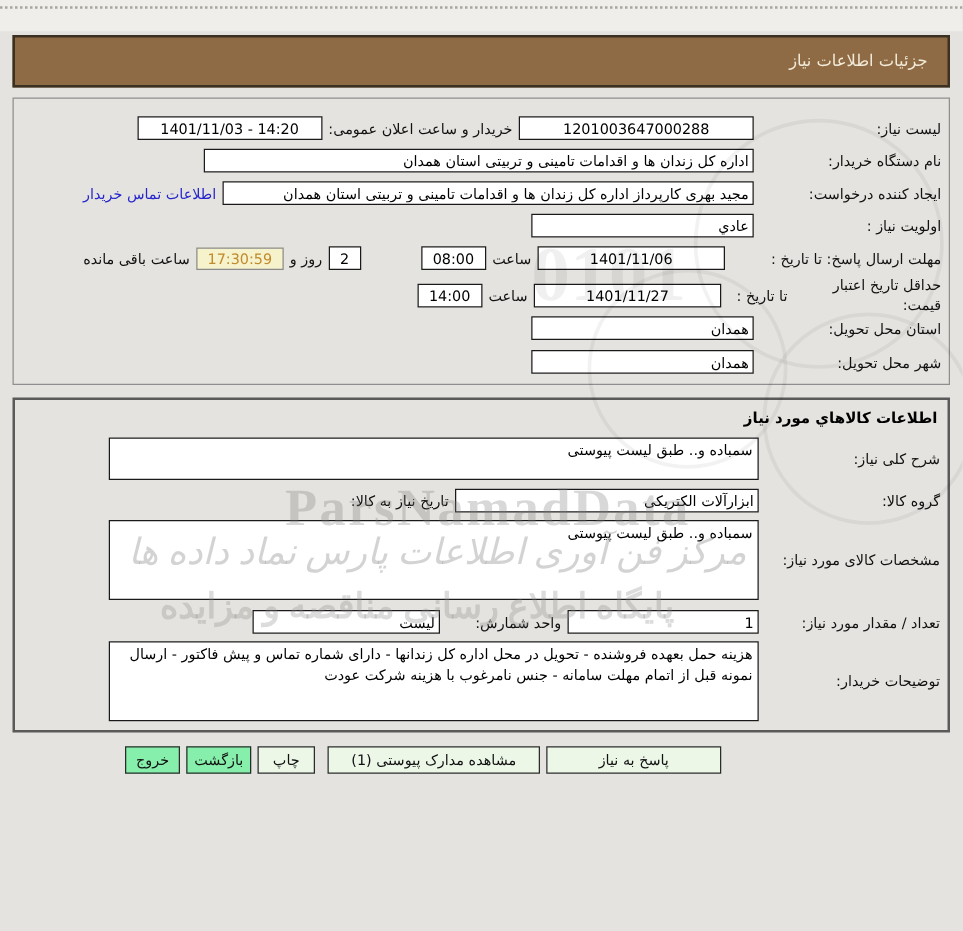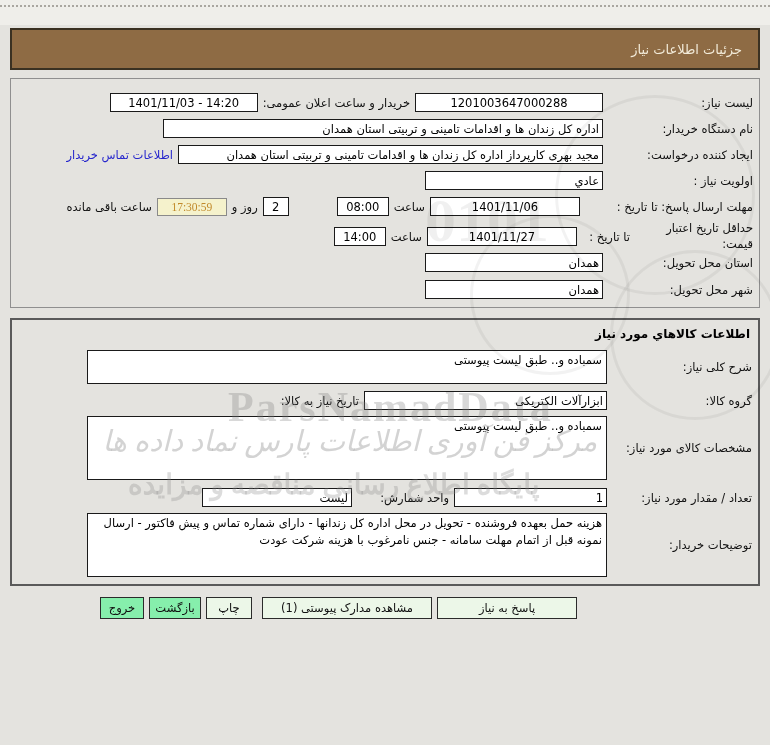--- a/index.html
+++ b/index.html
@@ -38,21 +38,21 @@
   }
   .num { direction:ltr; text-align:center; }
   .rtxt { direction:rtl; text-align:right; }
 
   textarea.input { resize:none; padding:1px 4px; line-height:1.45; overflow:hidden; }
 
   .cd {
     width:70px; height:18px; flex:none;
     background:#f5f2cc; border:1px solid #8a8a8a;
     color:#c18a2b; font-size:11.5px; line-height:16px;
-    text-align:center; direction:ltr;font-family:Liberation Serif, serif;
+    text-align:center; direction:ltr;
   }
   .daybox { width:26px; flex:none; text-align:center; }
 
   .link { color:#2626cc; font-size:11.5px; white-space:nowrap; cursor:pointer; }
 
   .ptitle { position:absolute; top:7px; right:8px; font-size:12px; font-weight:bold; color:#000; }
 
   .btnrow { position:absolute; top:597px; right:193px; display:flex; direction:rtl; align-items:center; gap:5px; }
   .btn {
     height:22px; border:1px solid #2b2b2b; font-size:11.5px; color:#111;

